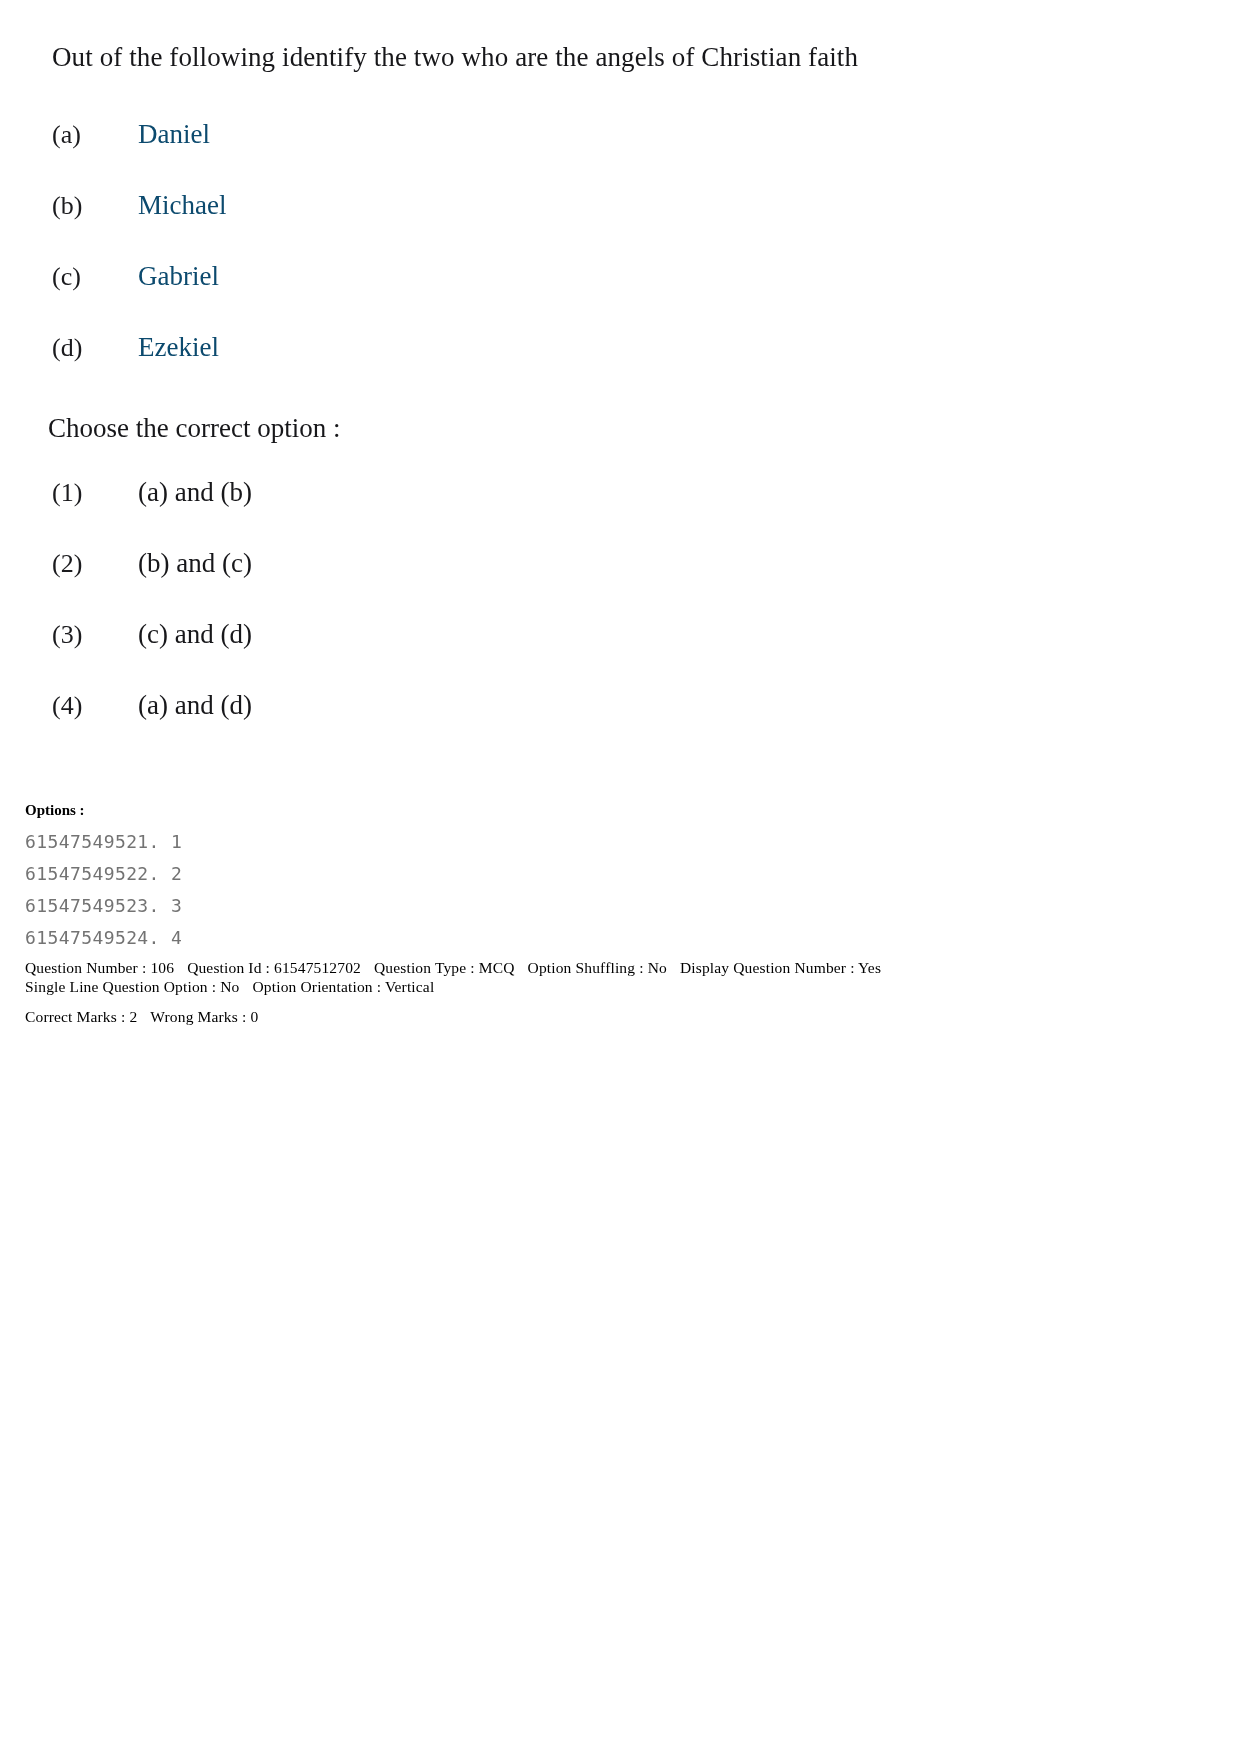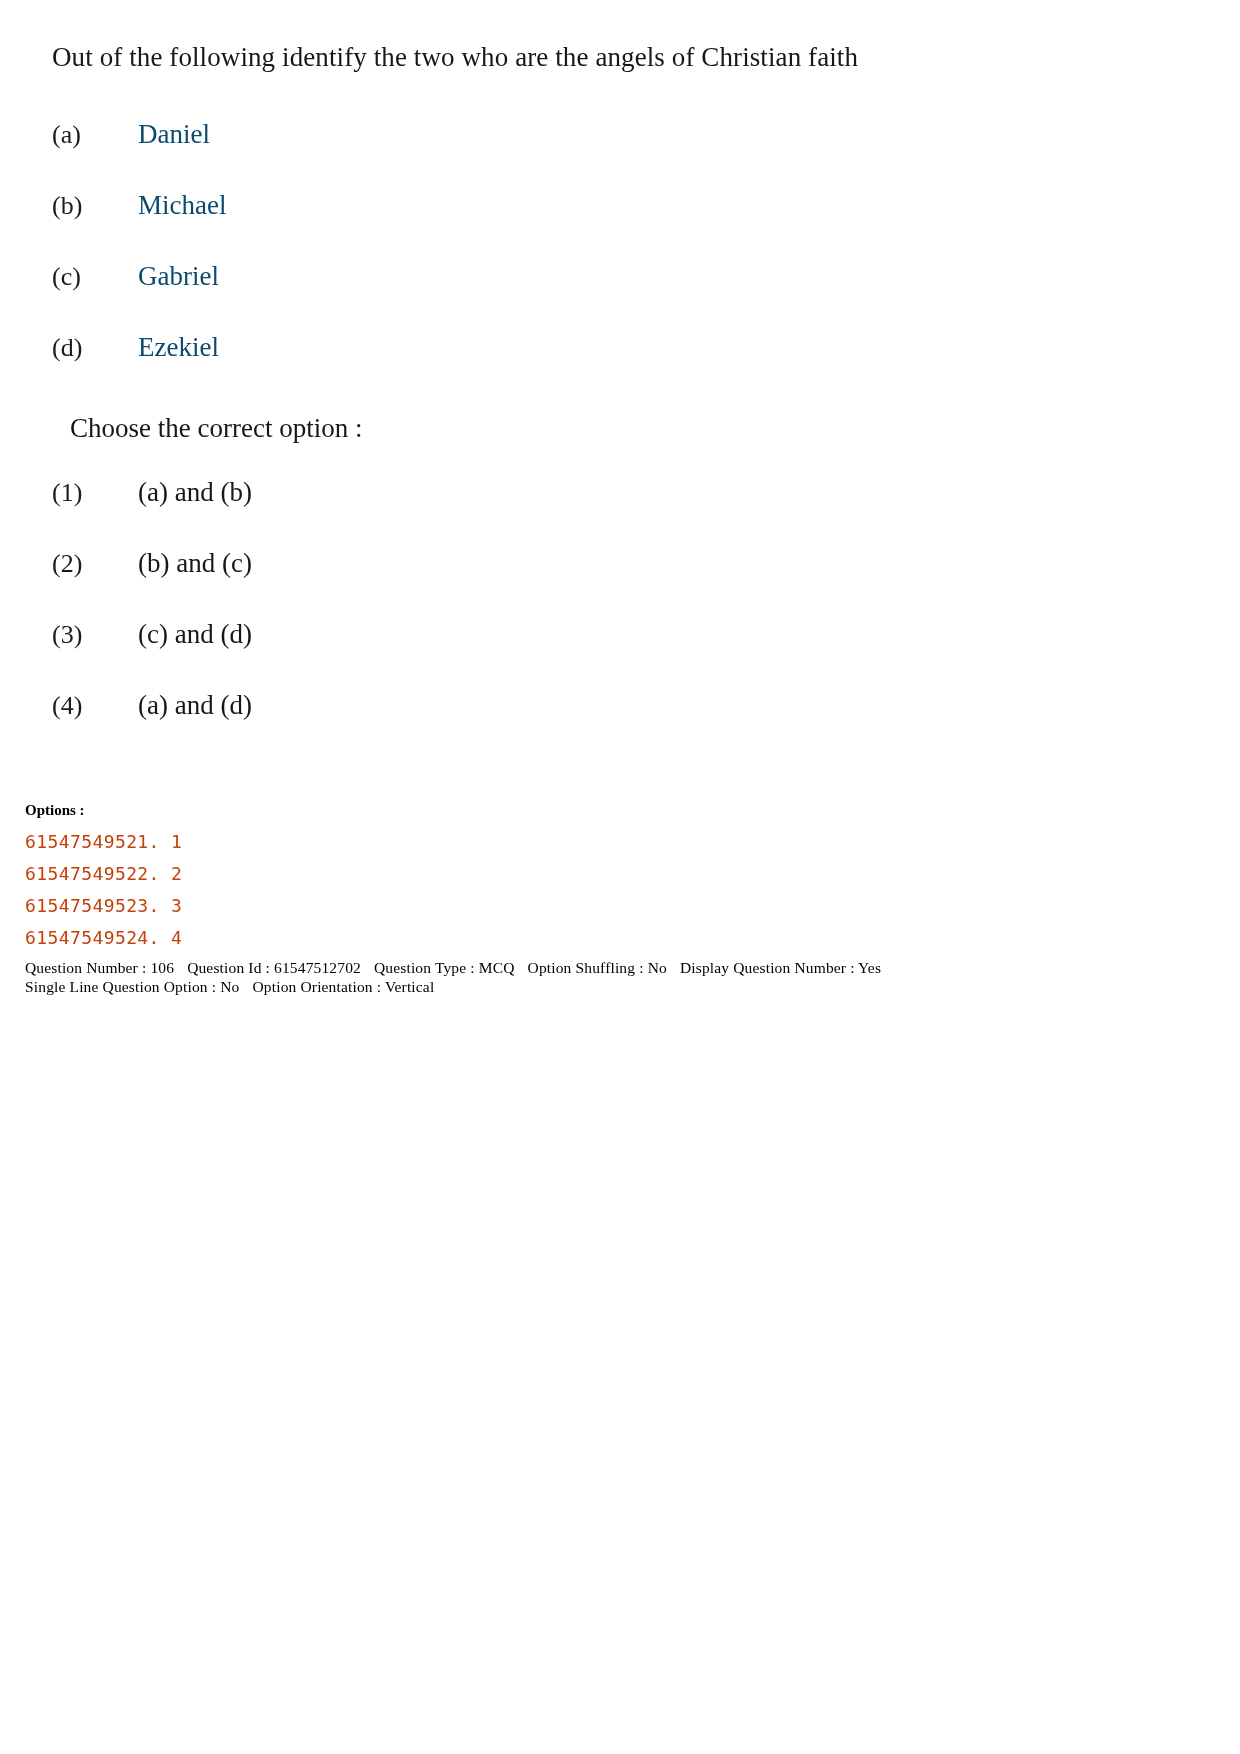--- a/index.html
+++ b/index.html
@@ -59,21 +59,21 @@
   }
   .sub-option-text {
     font-size: 27px;
     line-height: 32px;
     color: #0c4a6e;
   }
 
   
   .choose-prompt {
     position: absolute;
-    left: 70px;
+    left: 48px;
     top: 411px;
     font-size: 27px;
     line-height: 34px;
     color: #17171a;
   }
 
   
   .answer-choices {
     position: absolute;
     left: 52px;
@@ -109,21 +109,21 @@
     font-weight: bold;
     font-size: 15px;
     line-height: 20px;
     color: #000000;
     margin-bottom: 6px;
   }
   .option-id-line {
     font-family: "DejaVu Sans Mono", "Liberation Mono", monospace;
     font-size: 18px;
     line-height: 32px;
-    color: #c2410c;
+    color: #737373;
     letter-spacing: 0.4px;
   }
 
   
   .meta-block {
     position: absolute;
     left: 25px;
     top: 958px;
     width: 1100px;
   }
@@ -202,15 +202,19 @@
       <span class="meta-seg">Question Number : 106</span>
       <span class="meta-seg">Question Id : 61547512702</span>
       <span class="meta-seg">Question Type : MCQ</span>
       <span class="meta-seg">Option Shuffling : No</span>
       <span class="meta-seg">Display Question Number : Yes</span>
     </div>
     <div class="meta-line">
       <span class="meta-seg">Single Line Question Option : No</span>
       <span class="meta-seg">Option Orientation : Vertical</span>
     </div>
+    <div class="meta-line spaced">
+      <span class="meta-seg">Correct Marks : 2</span>
+      <span class="meta-seg">Wrong Marks : 0</span>
+    </div>
   </div>
 
 </div>
 
 </body></html>

